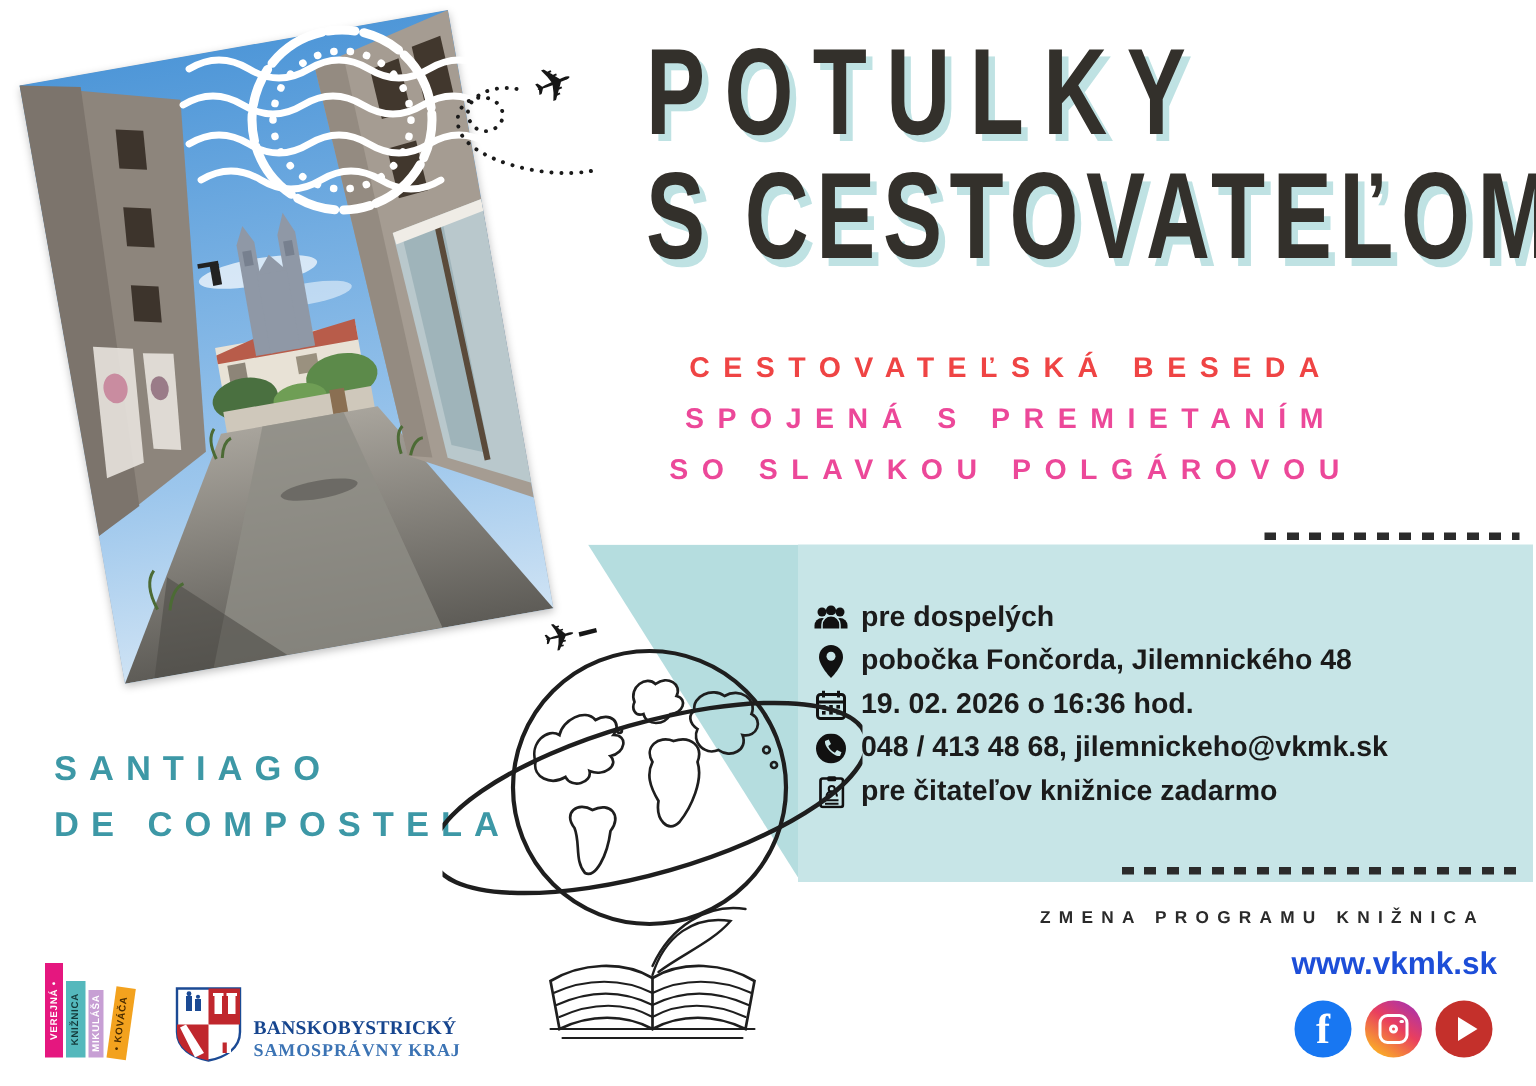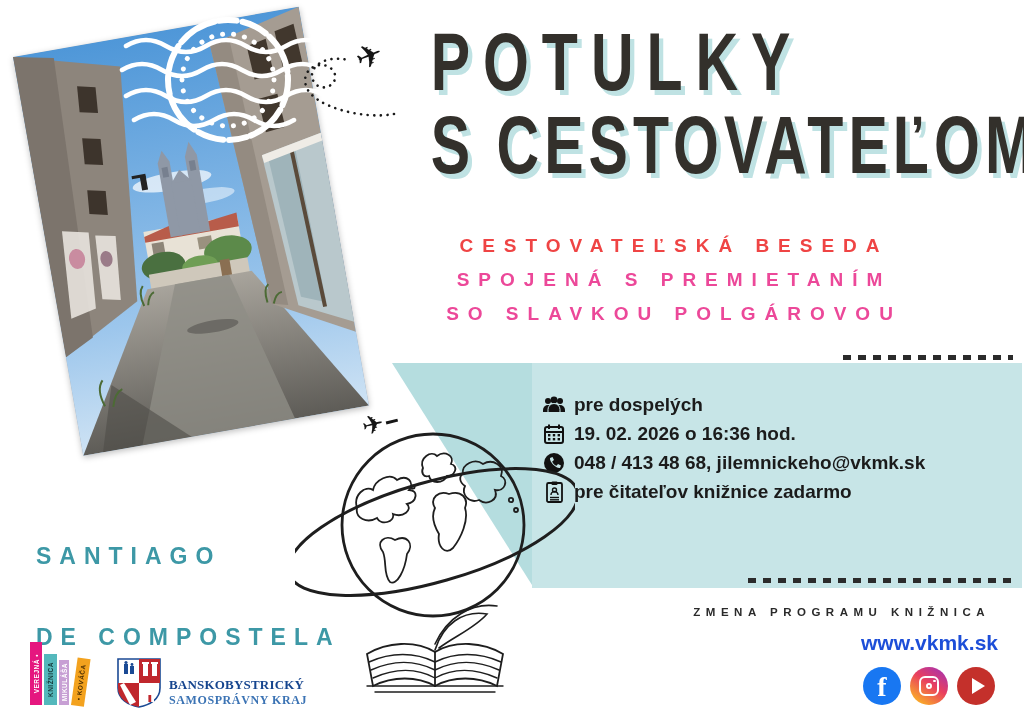--- a/index.html
+++ b/index.html
@@ -45,33 +45,33 @@
   .sub-teal { color:#ef4444; }
 
   
   .wedge {
     left:392px; top:363px; width:140px; height:222px;
     background:#b5dddf;
     clip-path:polygon(0 0, 100% 0, 100% 100%);
   }
   .infobox { left:532px; top:363px; width:490px; height:225px; background:#c7e5e7; }
   .details { position:absolute; left:10px; top:31px; }
-  .detail-row { display:flex; align-items:flex-start; height:29px; }
+  .detail-row { display:flex; align-items:flex-end; height:29px; }
   .detail-icon { width:24px; height:22px; margin-right:8px; flex:0 0 24px; display:flex;
                  align-items:center; justify-content:center; }
   .detail-text { font-size:19px; font-weight:700; color:#1b1b1b; white-space:nowrap; }
 
   .dash { height:5px; background:repeating-linear-gradient(90deg,#2b2b2b 0,#2b2b2b 8px,transparent 8px,transparent 15px); }
   .dash-top { left:843px; top:355px; width:170px; }
   .dash-bottom { left:748px; top:578px; width:265px; }
 
   
   .santiago { left:36px; top:494px; }
   .santiago div { font-size:23px; font-weight:700; letter-spacing:8px; line-height:37px;
-                  color:#3d98a6; white-space:nowrap;margin-top:44px; }
+                  color:#3d98a6; white-space:nowrap; }
 
   
   .globe { left:295px; top:390px; width:280px; height:320px; pointer-events:none; }
   .globe-plane { left:362px; top:408px; font-size:26px; color:#161616;
                  transform:rotate(-14deg); }
   .globe-plane .dash-tail { display:inline-block; width:12px; height:3px; background:#161616;
                  vertical-align:6px; margin-left:2px; }
 
   
   .library-logo { left:28px; top:637px; width:66px; height:70px; }
@@ -239,20 +239,29 @@
             <circle cx="18" cy="5" r="3"></circle>
             <circle cx="12" cy="4" r="3.4"></circle>
           <path d="M1,14 a5,5 0 0 1 10,0 v2 h-10 z"></path>
             <path d="M13,14 a5,5 0 0 1 10,0 v2 h-10 z"></path>
           <path d="M6,13.5 a6,6 0 0 1 12,0 v3 h-12 z" stroke="#c7e5e7" stroke-width="1"></path>
         </svg>
       </span>
       <span class="detail-text">pre dospelých</span>
     </div>
 
+    <div class="detail-row">
+      <span class="detail-icon">
+        <svg width="16" height="22" viewBox="0 0 16 22">
+          <path d="M8,0 C3.6,0 0,3.6 0,8 c0,6 8,14 8,14 s8,-8 8,-14 C16,3.6 12.4,0 8,0 z" fill="#111"></path>
+          <circle cx="8" cy="7.5" r="3" fill="#c7e5e7"></circle>
+        </svg>
+      </span>
+      <span class="detail-text">pobočka Fončorda, Jilemnického 48</span>
+    </div>
 
     <div class="detail-row">
       <span class="detail-icon">
         <svg width="20" height="20" viewBox="0 0 20 20">
           <rect x="1" y="3" width="18" height="16" rx="2" fill="none" stroke="#111" stroke-width="2"></rect>
           <line x1="5" y1="0.5" x2="5" y2="5" stroke="#111" stroke-width="2"></line>
           <line x1="15" y1="0.5" x2="15" y2="5" stroke="#111" stroke-width="2"></line>
           <line x1="1" y1="8" x2="19" y2="8" stroke="#111" stroke-width="2"></line>
           <g fill="#111">
             <rect x="4" y="10" width="2.4" height="2.4"></rect>

